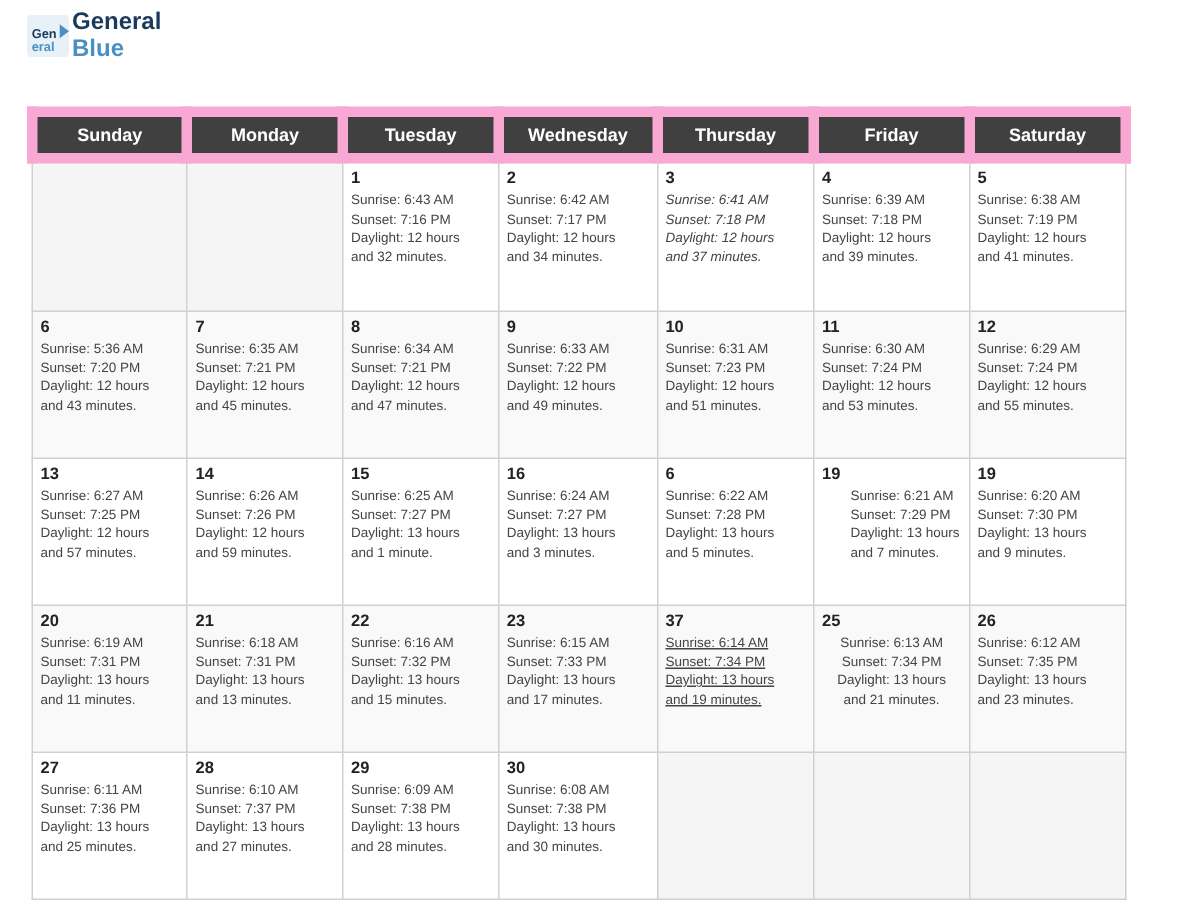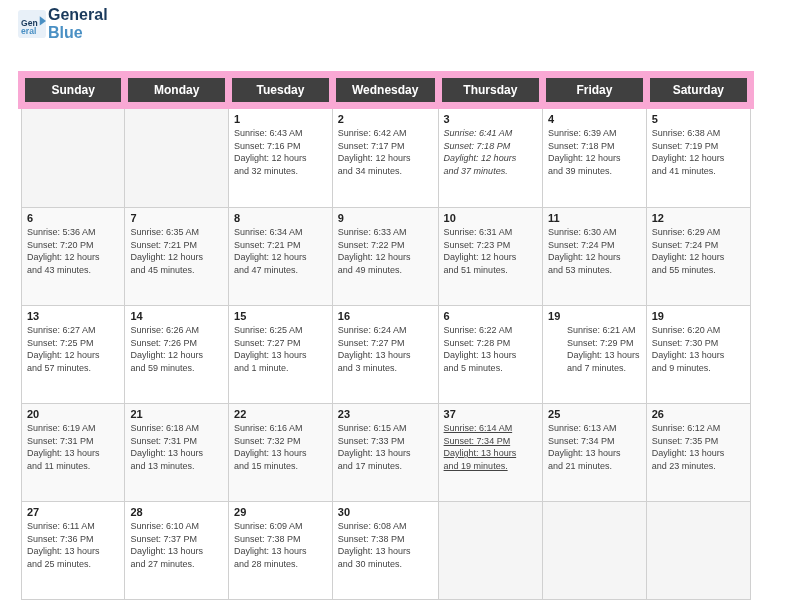--- a/index.html
+++ b/index.html
@@ -298,21 +298,21 @@
           </td>
           <td>
             <span class="day-num">37</span>
             <div class="day-info" style="white-space: pre-line; text-decoration: underline;">Sunrise: 6:14 AM
 Sunset: 7:34 PM
 Daylight: 13 hours
 and 19 minutes.</div>
           </td>
           <td>
             <span class="day-num">25</span>
-            <div class="day-info" style="white-space: pre-line;">Sunrise: 6:13 AM
+            <div class="day-info" style="white-space: pre-line; text-align: center;">Sunrise: 6:13 AM
 Sunset: 7:34 PM
 Daylight: 13 hours
 and 21 minutes.</div>
           </td>
           <td>
             <span class="day-num">26</span>
             <div class="day-info" style="white-space: pre-line;">Sunrise: 6:12 AM
 Sunset: 7:35 PM
 Daylight: 13 hours
 and 23 minutes.</div>

